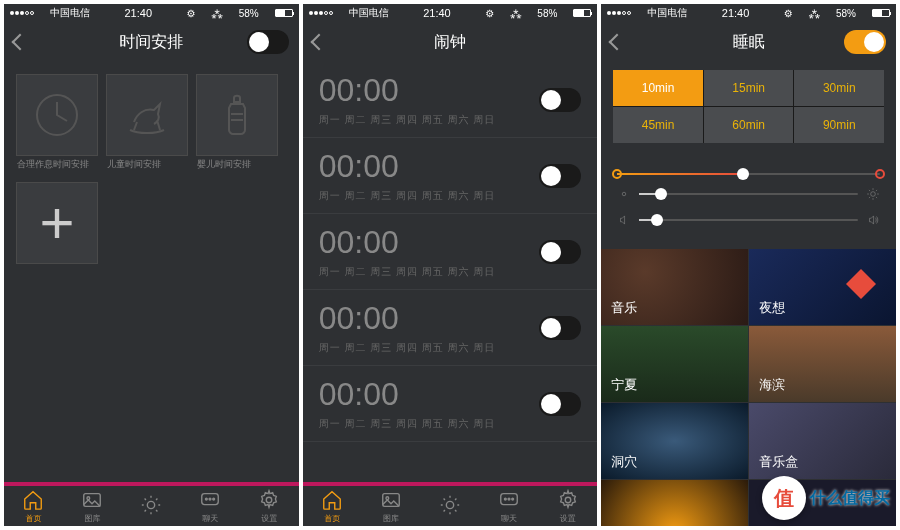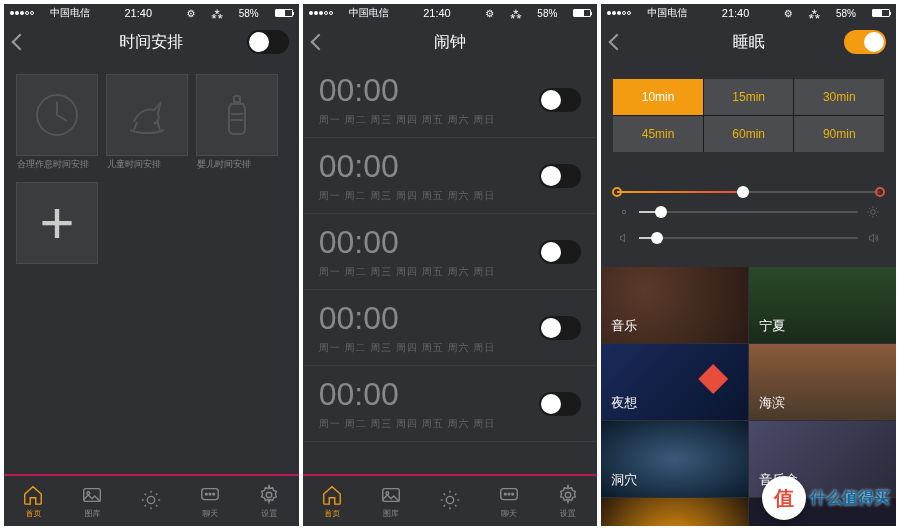--- a/index.html
+++ b/index.html
@@ -23,26 +23,26 @@
 .toggle.on .toggle-knob{left:auto;right:2px}
 .content{flex:1;overflow:hidden}
 .grid-tiles{display:flex;flex-wrap:wrap;gap:8px;padding:12px}
 .tile{width:82px;height:82px;background:#3a3c3f;border:1px solid #4a4a4a;display:flex;flex-direction:column;align-items:center;justify-content:center;position:relative}
 .tile-label{position:absolute;bottom:-16px;left:0;right:0;font-size:9px;color:#888}
 .tile svg{width:50px;height:50px}
 .tile-plus{font-size:60px;color:#ccc;font-weight:100;line-height:1}
 .alarm-row{padding:10px 16px;border-bottom:1px solid #3a3c3f;display:flex;align-items:center;justify-content:space-between}
 .alarm-time{font-size:32px;color:#888;font-weight:300}
 .alarm-days{font-size:10px;color:#666;margin-top:4px;letter-spacing:1px}
-.tab-bar{height:52px;display:flex;justify-content:space-around;align-items:center;border-top:2px solid #be185d;background:#2E3033}
+.tab-bar{height:44px;display:flex;justify-content:space-around;align-items:center;border-top:4px solid #be185d;background:#2E3033}
 .tab-item{display:flex;flex-direction:column;align-items:center;gap:2px}
 .tab-item svg{width:22px;height:22px}
 .tab-label{font-size:8px;color:#888}
 .tab-item.active .tab-label{color:#F39C12}
-.duration-grid{display:grid;grid-template-columns:repeat(3,1fr);gap:1px;margin:17px 12px;background:#1a1a1a}
+.duration-grid{display:grid;grid-template-columns:repeat(3,1fr);gap:1px;margin:8px 12px;background:#1a1a1a}
 .dur-btn{height:36px;background:#4a4c4f;color:#eab308;font-size:12px;display:flex;align-items:center;justify-content:center}
 .dur-btn.active{background:#F39C12;color:#fff}
 .sliders{padding:10px 16px}
 .slider-row{display:flex;align-items:center;gap:8px;margin:12px 0}
 .slider-track{flex:1;height:2px;background:#555;position:relative;border-radius:1px}
 .slider-fill{position:absolute;left:0;top:0;height:100%;background:linear-gradient(90deg,#F39C12,#e74c3c)}
 .slider-fill.white{background:#ccc}
 .slider-thumb{width:12px;height:12px;border-radius:50%;background:#fff;position:absolute;top:-5px;transform:translateX(-50%)}
 .slider-icon{width:14px;height:14px;stroke:#888;fill:none}
 .sound-grid{display:grid;grid-template-columns:1fr 1fr;gap:1px}
@@ -346,25 +346,25 @@
           </div>
         <svg class="slider-icon" viewBox="0 0 24 24">
             <path d="M6 9h3l4-4v14l-4-4H6zM16 8c2 2 2 6 0 8M18 6c3 3 3 9 0 12"></path>
           </svg>
       </div>
     </div>
     <div class="sound-grid">
       <div class="sound-tile bg-music">
           <span class="sound-label">音乐</span>
         </div>
+      <div class="sound-tile bg-night">
+          <span class="sound-label">夜想</span>
+        </div>
       <div class="sound-tile bg-forest">
           <span class="sound-label">宁夏</span>
-        </div>
-      <div class="sound-tile bg-night">
-          <span class="sound-label">夜想</span>
         </div>
       <div class="sound-tile bg-beach">
           <span class="sound-label">海滨</span>
         </div>
       <div class="sound-tile bg-cave">
           <span class="sound-label">洞穴</span>
         </div>
       <div class="sound-tile bg-musicbox">
           <span class="sound-label">音乐盒</span>
         </div>

